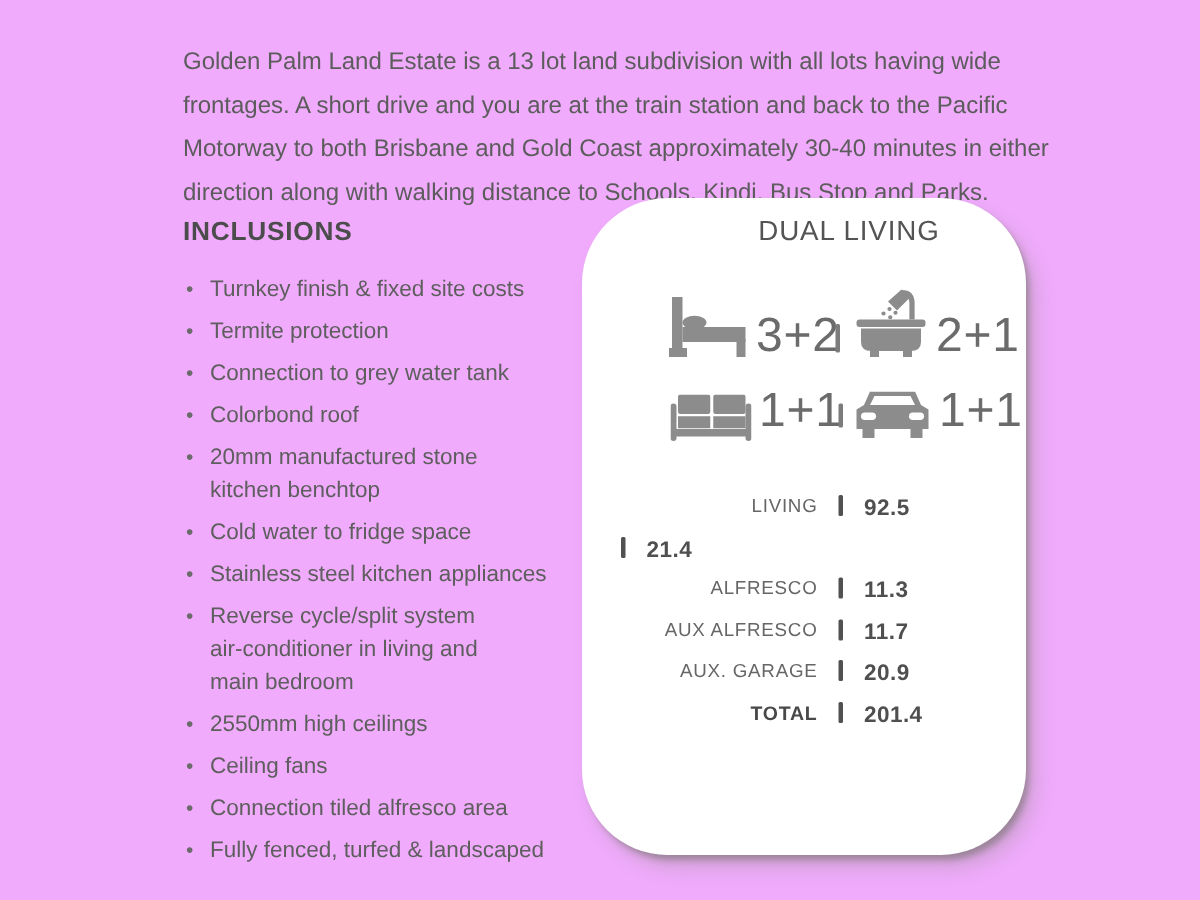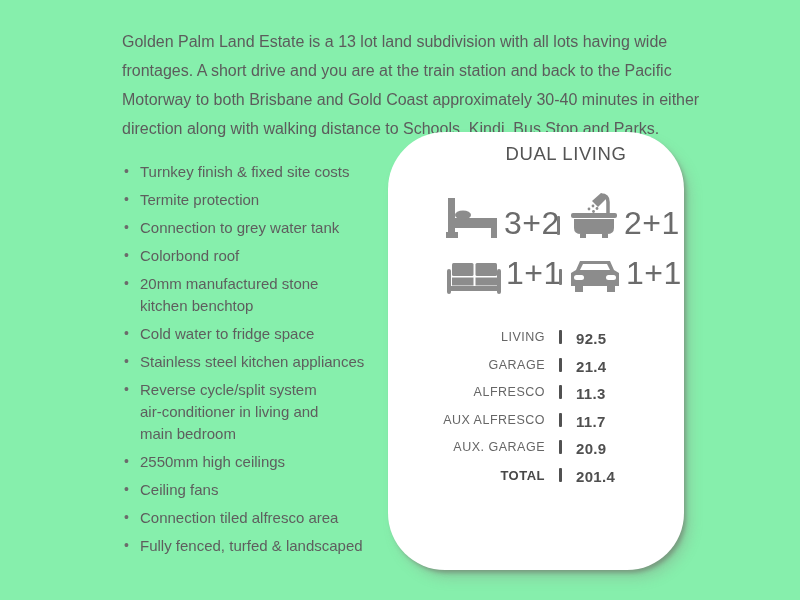--- a/index.html
+++ b/index.html
@@ -1,17 +1,17 @@
 <!DOCTYPE html>
 <html><head>
 <meta charset="utf-8">
 <style>
   html,body{margin:0;padding:0;background:#ffffff;}
   .page{
-    position:relative;width:800px;height:600px;background:#86efac;overflow:hidden;
+    position:relative;width:800px;height:600px;background:#f0abfc;overflow:hidden;
     font-family:"Liberation Sans", sans-serif;color:#5e5e5e;
   }
   
   .intro{
     position:absolute;left:122px;top:11px;width:586px;
     font-size:16px;line-height:29px;color:#5c5c5c;white-space:pre-line;
   }
   
   .card{
     position:absolute;left:388px;top:132px;width:296px;height:438px;
@@ -60,20 +60,21 @@
 <div class="page">
 
   <p class="intro">Golden Palm Land Estate is a 13 lot land subdivision with all lots having wide
 frontages. A short drive and you are at the train station and back to the Pacific
 Motorway to both Brisbane and Gold Coast approximately 30-40 minutes in either
 direction along with walking distance to Schools, Kindi, Bus Stop and Parks.</p>
 
   <div class="card"></div>
 
   <div class="inclusions">
+    <h2 class="section-title">INCLUSIONS</h2>
     <ul>
       <li>Turnkey finish &amp; fixed site costs</li>
       <li>Termite protection</li>
       <li>Connection to grey water tank</li>
       <li>Colorbond roof</li>
       <li>20mm manufactured stone
 kitchen benchtop</li>
       <li>Cold water to fridge space</li>
       <li>Stainless steel kitchen appliances</li>
       <li>Reverse cycle/split system
@@ -144,21 +145,20 @@
   </span>
   <span class="feat-value" style="left:626px;top:259px;">1+1</span>
 
   <div class="areas">
     <div class="area-row">
       <span class="area-label">LIVING</span>
       <span class="area-bar"></span>
       <span class="area-value">92.5</span>
     </div>
     <div class="area-row">
-      <span class="area-label">GARAGE</span>
       <span class="area-bar"></span>
       <span class="area-value">21.4</span>
     </div>
     <div class="area-row">
       <span class="area-label">ALFRESCO</span>
       <span class="area-bar"></span>
       <span class="area-value">11.3</span>
     </div>
     <div class="area-row">
       <span class="area-label">AUX ALFRESCO</span>

